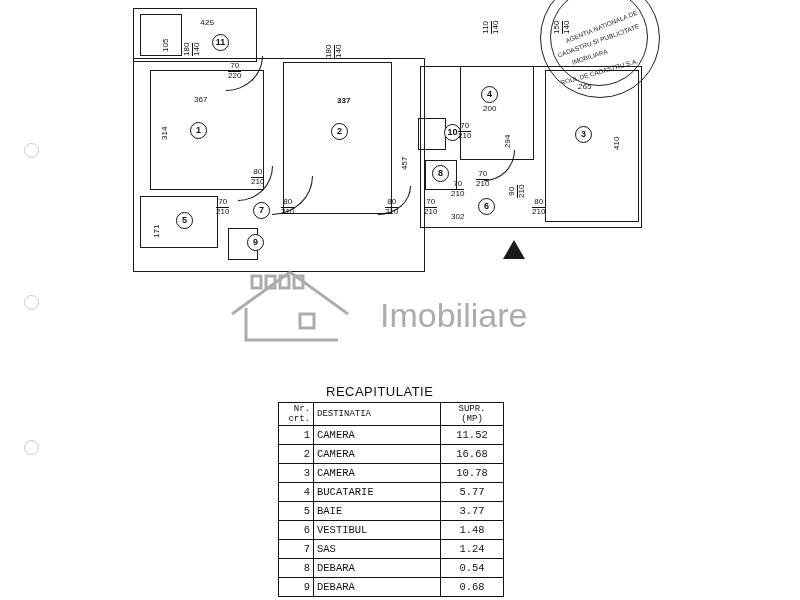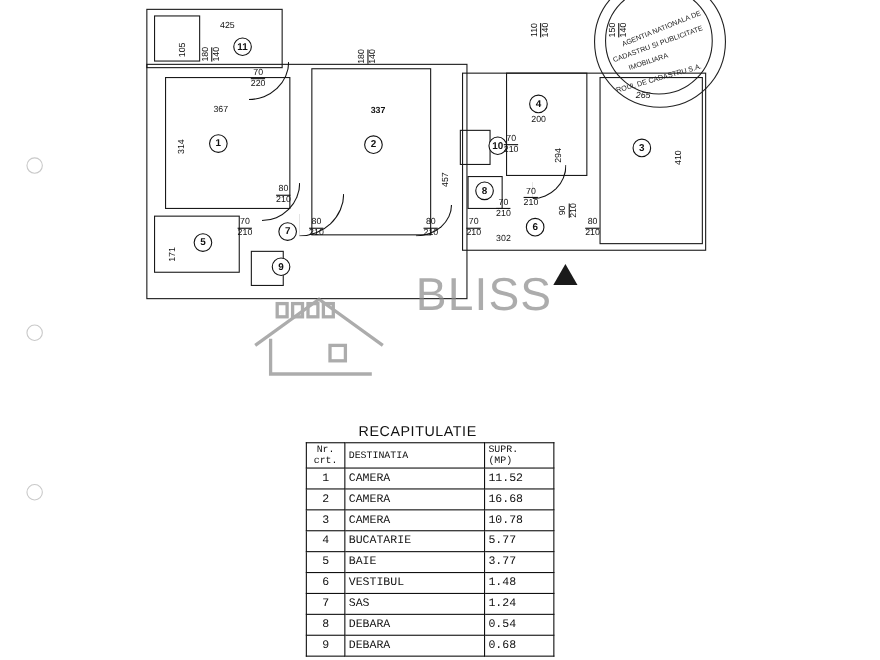--- a/index.html
+++ b/index.html
@@ -48,23 +48,23 @@
   .wm .sub{position:absolute;left:152px;top:56px;font-size:34px;color:#8d8d8d;
            font-family:"Liberation Sans", sans-serif;}
   .wm .house{position:absolute;left:0;top:18px;width:150px;height:86px;}
 
   
   .tbl-title{position:absolute;left:326px;top:384px;font-size:13px;color:#111;letter-spacing:.5px;text-align:center;}
   table.recap{position:absolute;left:278px;top:402px;border-collapse:collapse;
               font-family:"Liberation Mono", monospace;font-size:10.5px;color:#111;}
   table.recap td,table.recap th{border:1px solid #111;padding:1px 3px;height:16px;}
   table.recap th{font-weight:normal;font-size:9px;line-height:10px;}
-  .c-nr{width:28px;text-align:center;}
+  .c-nr{width:28px;text-align:right;}
   .c-dest{width:120px;text-align:left;}
-  .c-sup{width:56px;text-align:left;}
+  .c-sup{width:56px;text-align:center;}
   .triangle{position:absolute;left:503px;top:240px;width:0;height:0;
             border-left:11px solid transparent;border-right:11px solid transparent;
             border-bottom:19px solid #1a1a1a;}
 </style>
 </head>
 <body>
 
 <div id="sheet">
 
   <div class="hole" style="left:24px;top:143px;"></div>
@@ -77,21 +77,21 @@
     <div class="st-txt" style="left:14px;top:58px;transform:rotate(-20deg);">CADASTRU SI PUBLICITATE</div>
     <div class="st-txt" style="left:30px;top:74px;transform:rotate(-18deg);">IMOBILIARA</div>
     <div class="st-txt" style="left:12px;top:90px;transform:rotate(-16deg);">BIROUL DE CADASTRU S.A.</div>
   </div>
 
   <div class="plan" style="left:0;top:0;width:700px;height:280px;">
 
     <div class="room" style="left:133px;top:8px;width:122px;height:52px;"></div>
     <div class="room" style="left:140px;top:14px;width:40px;height:40px;border-width:1px;"></div>
     <div class="circ" style="left:212px;top:34px;">11</div>
-    <div class="lbl" style="left:200px;top:18px;">425</div>
+    <div class="lbl" style="left:200px;top:18px;font-family:Liberation Mono, monospace;">425</div>
     <div class="lbl v" style="left:161px;top:52px;">105</div>
     <div class="fr v" style="left:183px;top:56px;">
       <span class="n">180</span>
       <span class="d">140</span>
     </div>
 
     <div class="room" style="left:133px;top:58px;width:290px;height:212px;"></div>
 
     <div class="room" style="left:150px;top:70px;width:112px;height:118px;"></div>
     <div class="circ" style="left:190px;top:122px;">1</div>
@@ -202,21 +202,21 @@
   <div class="wm">
     <svg class="house" viewBox="0 0 150 86">
       <polyline points="4,56 62,14 120,56" fill="none" stroke="#8d8d8d" stroke-width="3"></polyline>
       <polyline points="18,50 18,82 110,82" fill="none" stroke="#8d8d8d" stroke-width="3"></polyline>
       <rect x="24" y="18" width="9" height="12" fill="none" stroke="#8d8d8d" stroke-width="3"></rect>
       <rect x="38" y="18" width="9" height="12" fill="none" stroke="#8d8d8d" stroke-width="3"></rect>
       <rect x="52" y="18" width="9" height="12" fill="none" stroke="#8d8d8d" stroke-width="3"></rect>
       <rect x="66" y="18" width="9" height="12" fill="none" stroke="#8d8d8d" stroke-width="3"></rect>
       <rect x="72" y="56" width="14" height="14" fill="none" stroke="#8d8d8d" stroke-width="3"></rect>
     </svg>
-    <div class="big">BLISS</div>
+    <div class="sub">Imobiliare</div>
   </div>
 
   <div class="tbl-title">RECAPITULATIE</div>
 
   <table class="recap">
     <thead>
       <tr>
         <th class="c-nr">
           <div>Nr.</div>
           <div>crt.</div>

